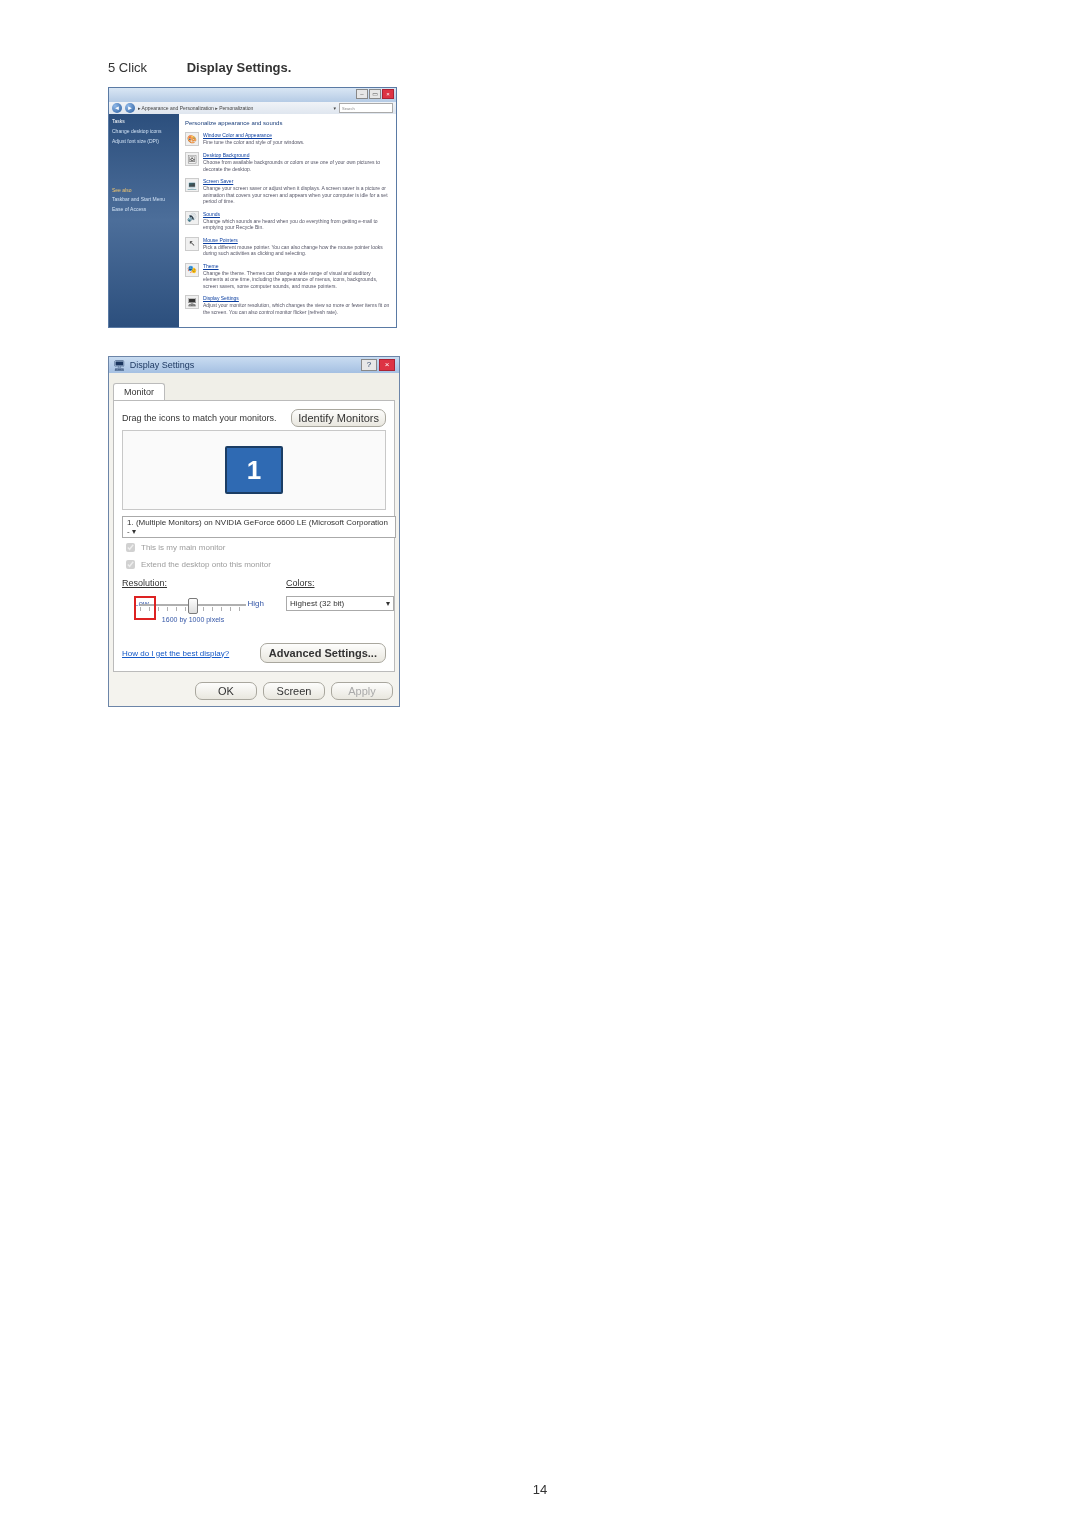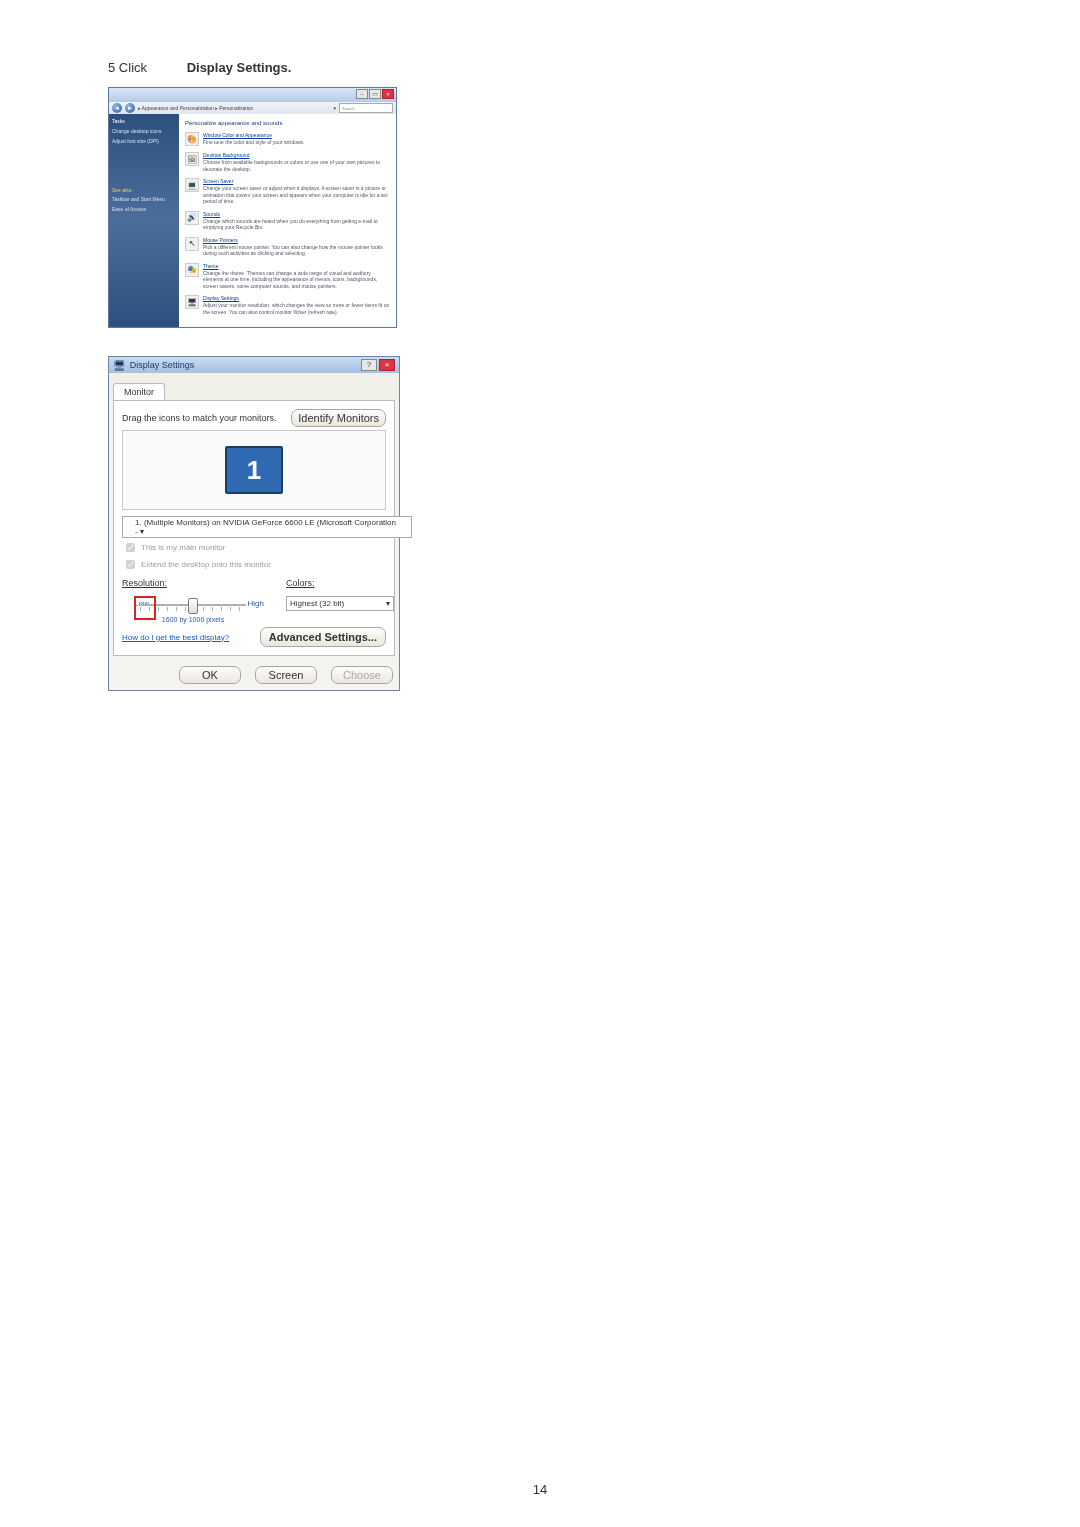--- a/index.html
+++ b/index.html
@@ -142,21 +142,21 @@
     .monitor-box {
       width:54px; height:44px;
       background:#2f6ab3;
       border:2px solid #1b3d64;
       border-radius:2px;
       color:#fff; font-size:26px; font-weight:bold;
       display:flex; align-items:center; justify-content:center;
     }
     .dsel {
       width:100%; font-size:8px; border:1px solid #aaa;
-      background:#fff; padding:1px 12px; margin-bottom:0;
+      background:#fff; padding:1px 4px; margin-bottom:0;
     }
     .chk { font-size:8px; color:#9c9c9c; margin:2px 0; display:flex; gap:3px; align-items:center;}
     .chk input { width:9px; height:9px; }
 
     .res-row { display:flex; gap:22px; margin-top:6px; }
     .res-col { flex:1; }
     .res-label { font-size:9px; margin-bottom:8px; }
     .slider {
       position:relative; height:18px;
     }
@@ -183,27 +183,27 @@
     .slider-caption {
       font-size:7px; color:#3658a8; margin-top:2px; text-align:center;
     }
     .colors-sel {
       width:100%; font-size:8px; border:1px solid #aaa; background:#fff;
       padding:2px 3px;
     }
 
     .bottom-row {
       display:flex; align-items:center; justify-content:space-between;
-      margin-top:4px;
+      margin-top:20px;
     }
     .link { font-size:8px; color:#1358c7; text-decoration:underline; }
     .btn-wide { padding:3px 8px;font-weight:bold; }
 
     .dlg-btns {
-      display:flex; justify-content:flex-end; gap:14px;
+      display:flex; justify-content:flex-end; gap:6px;
       padding:6px 6px;
     }
     .dlg-btns .btn { min-width:48px; text-align:center; }
     .dlg-btns .disabled { color:#aaa; }
 
     .pagenum {
       position: fixed;
       bottom: 30px; left:0; right:0;
       text-align:center;
       font-size:13px; color:#333;
@@ -363,19 +363,19 @@
         </div>
 
         <div class="bottom-row">
           <span class="link">How do I get the best display?</span>
           <span class="btn btn-wide">Advanced Settings...</span>
         </div>
       </div>
       <div class="dlg-btns">
         <span class="btn">OK</span>
         <span class="btn">Screen</span>
-        <span class="btn disabled">Choose</span>
+        <span class="btn disabled">Apply</span>
       </div>
     </div>
   </div>
 
   <div class="pagenum">14</div>
 </div>
 
 </body></html>

